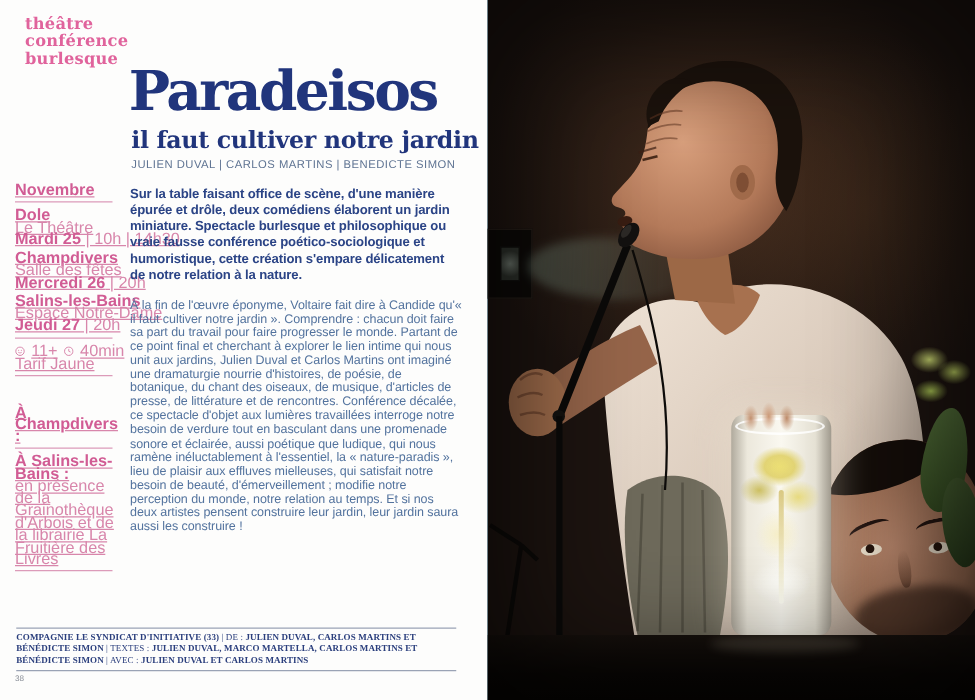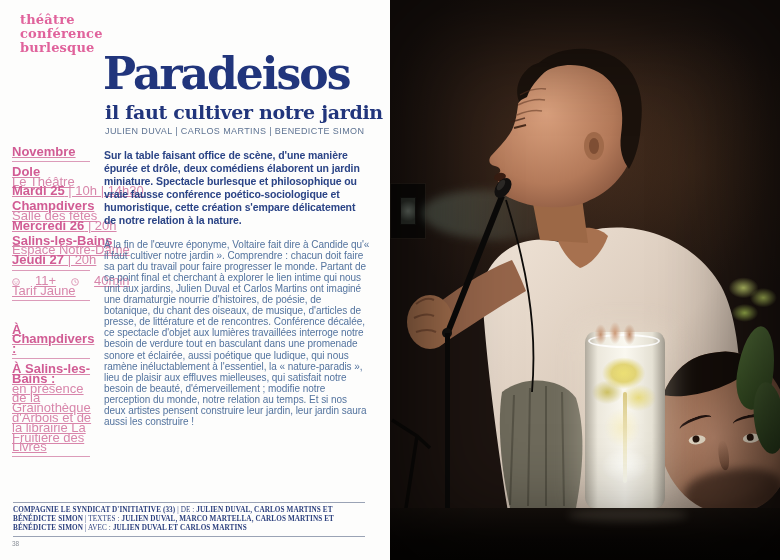--- a/index.html
+++ b/index.html
@@ -24,21 +24,21 @@
     font-size:9px; letter-spacing:.4px; color:#5e7392; }
 
   
   .sidebar { position:absolute; left:12px; top:147px; width:84px;
     font-size:13px; line-height:9.8px; color:#d886ab;text-decoration:underline; }
   .sb-rule { border:none; border-top:1px solid #dc9bb9; margin:4px 0 5px 0; width:78px; }
   .sb-month { font-weight:bold; color:#d15c94; }
   .sb-event { margin-bottom:5px; white-space:nowrap; }
   .sb-city { font-weight:bold; color:#d15c94; }
   .sb-day { font-weight:bold; color:#d15c94; }
-  .sb-inforow { display:flex; align-items:flex-end; gap:15px; white-space:nowrap; }
+  .sb-inforow { display:flex; align-items:center; gap:5px; white-space:nowrap; }
   .sb-ic { width:8px; height:8px; display:inline-block; flex:0 0 auto; }
   .sb-note { margin-top:0; }
   .sb-note-label { font-weight:bold; color:#d15c94; }
   .sb-notes { margin-top:24px; }
 
   
   .body-col { position:absolute; left:104px; top:149px; width:266px; }
   .intro { font-weight:bold; font-size:10.5px; line-height:13.1px;
     color:#2b4486; letter-spacing:-.1px; }
   .bodytext { margin-top:11px; font-size:10px; line-height:11.1px;

